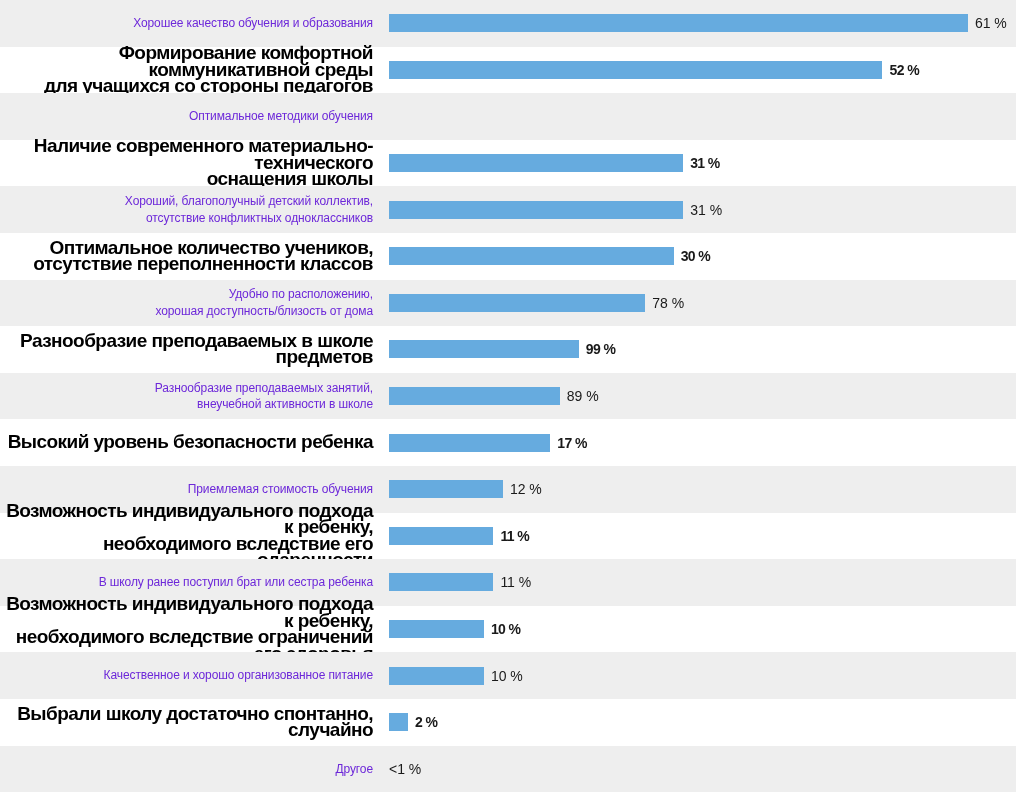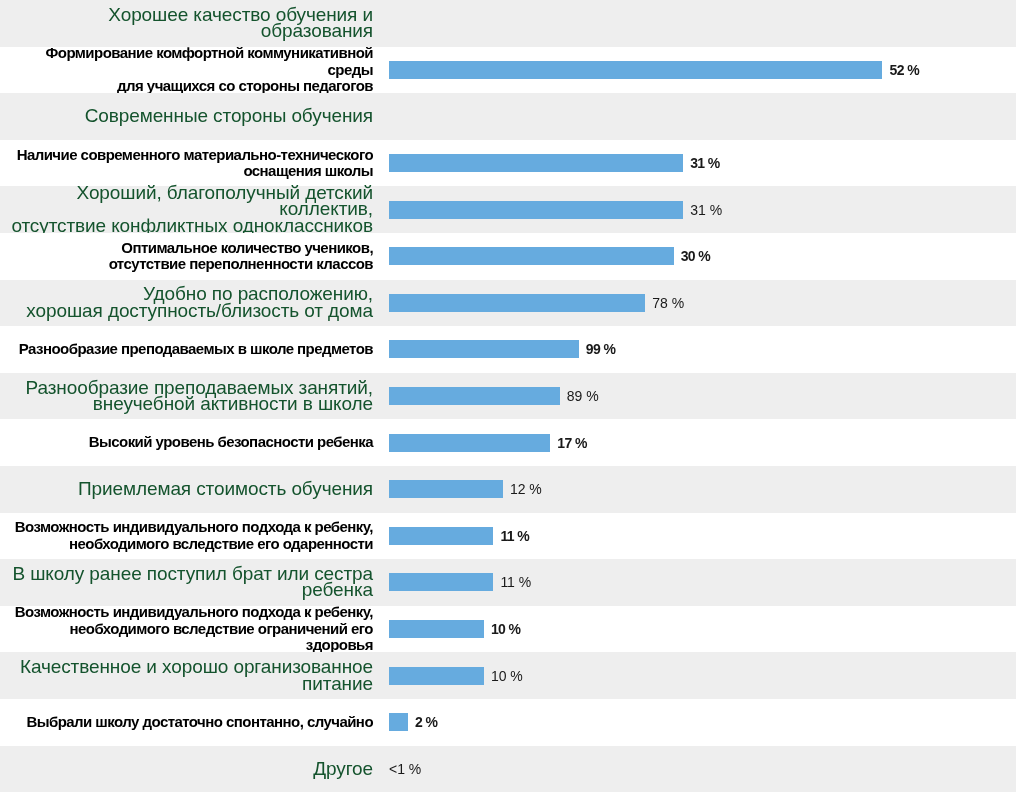--- a/index.html
+++ b/index.html
@@ -31,31 +31,31 @@
   }
   .row.plain {
     background: #ffffff;
   }
   .cat-label {
     width: 381px;
     min-width: 381px;
     box-sizing: border-box;
     padding-right: 8px;
     text-align: right;
-    font-size: 19px;
+    font-size: 12px;
     line-height: 16.5px;
-    color: #14532d;
+    color: #6d28d9;
     letter-spacing: -0.1px;
     white-space: pre-line;
   }
   .cat-label.bold {
     font-weight: bold;
     color: #000000;
     letter-spacing: -0.55px;
-    font-size: 15px;
+    font-size: 19px;
   }
   .bar-area {
     position: relative;
     flex: 1;
     height: 100%;
     display: flex;
     align-items: center;
     padding-left: 8px;
     box-sizing: border-box;
   }
@@ -78,31 +78,35 @@
   .val.nobar {
     margin-left: 0px;
   }
 </style>
 </head>
 <body>
 
 <div id="chart">
     <div class="row band">
       <div class="cat-label">Хорошее качество обучения и образования</div>
+      <div class="bar-area">
+        <div class="bar" style="width: 578.89px;"></div>
+        <div class="val">61 %</div>
+      </div>
     </div>
     <div class="row plain">
       <div class="cat-label bold">Формирование комфортной коммуникативной среды
 для учащихся со стороны педагогов</div>
       <div class="bar-area">
         <div class="bar" style="width: 493.48px;"></div>
         <div class="val bold">52 %</div>
       </div>
     </div>
     <div class="row band">
-      <div class="cat-label">Современные стороны обучения</div>
+      <div class="cat-label">Оптимальное методики обучения</div>
     </div>
     <div class="row plain">
       <div class="cat-label bold">Наличие современного материально-технического
 оснащения школы</div>
       <div class="bar-area">
         <div class="bar" style="width: 294.19px;"></div>
         <div class="val bold">31 %</div>
       </div>
     </div>
     <div class="row band">

